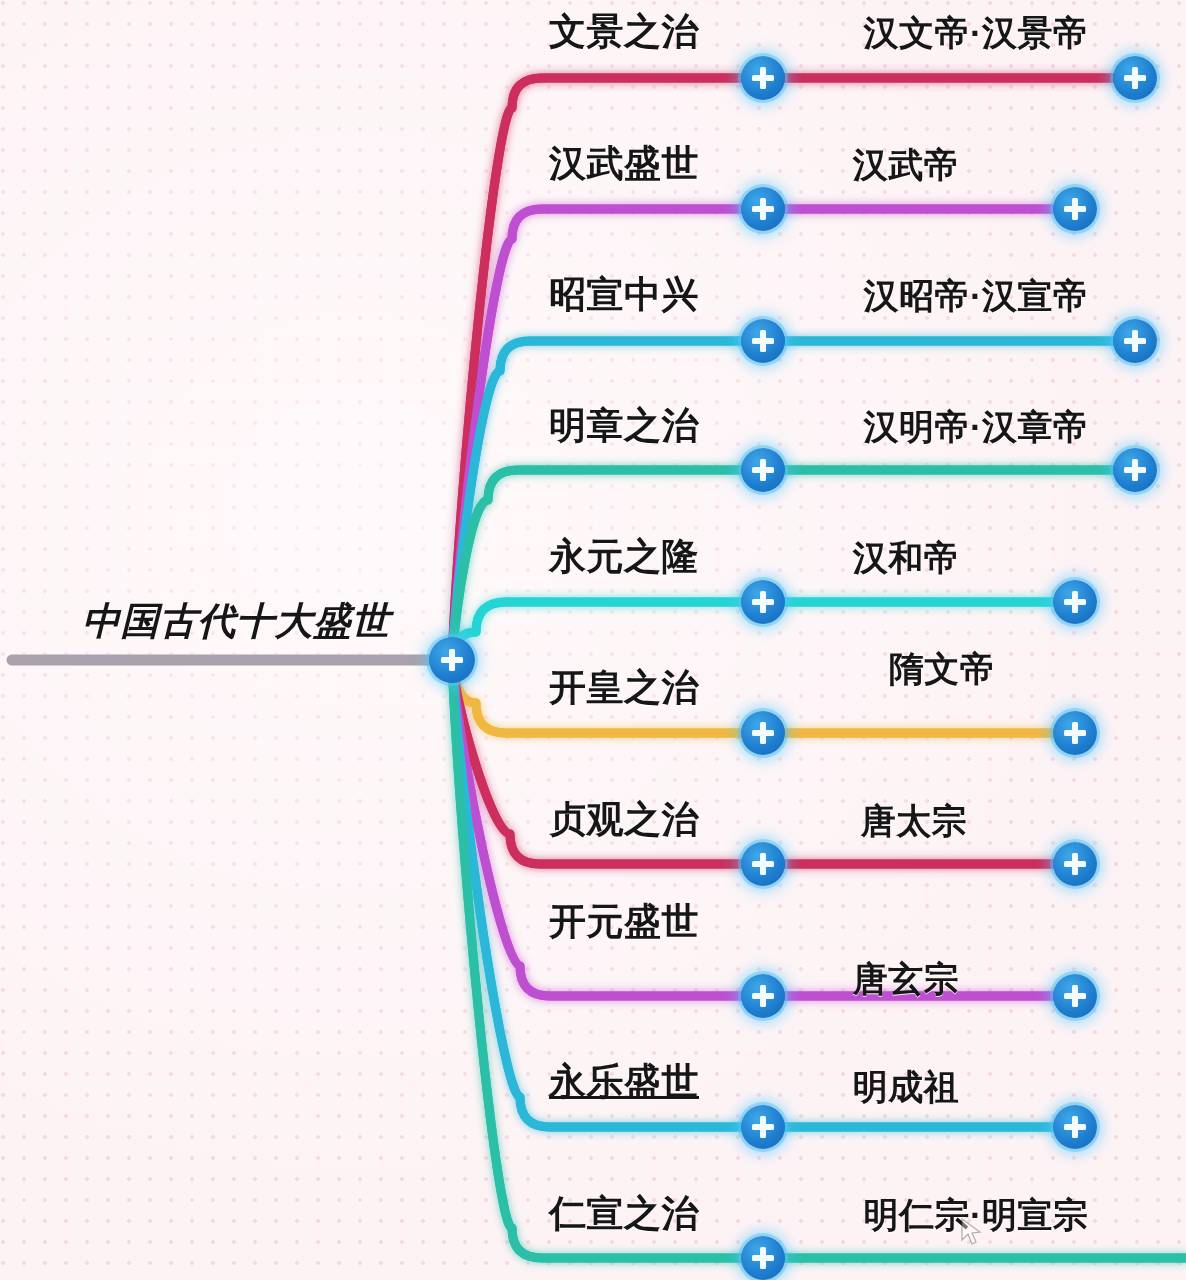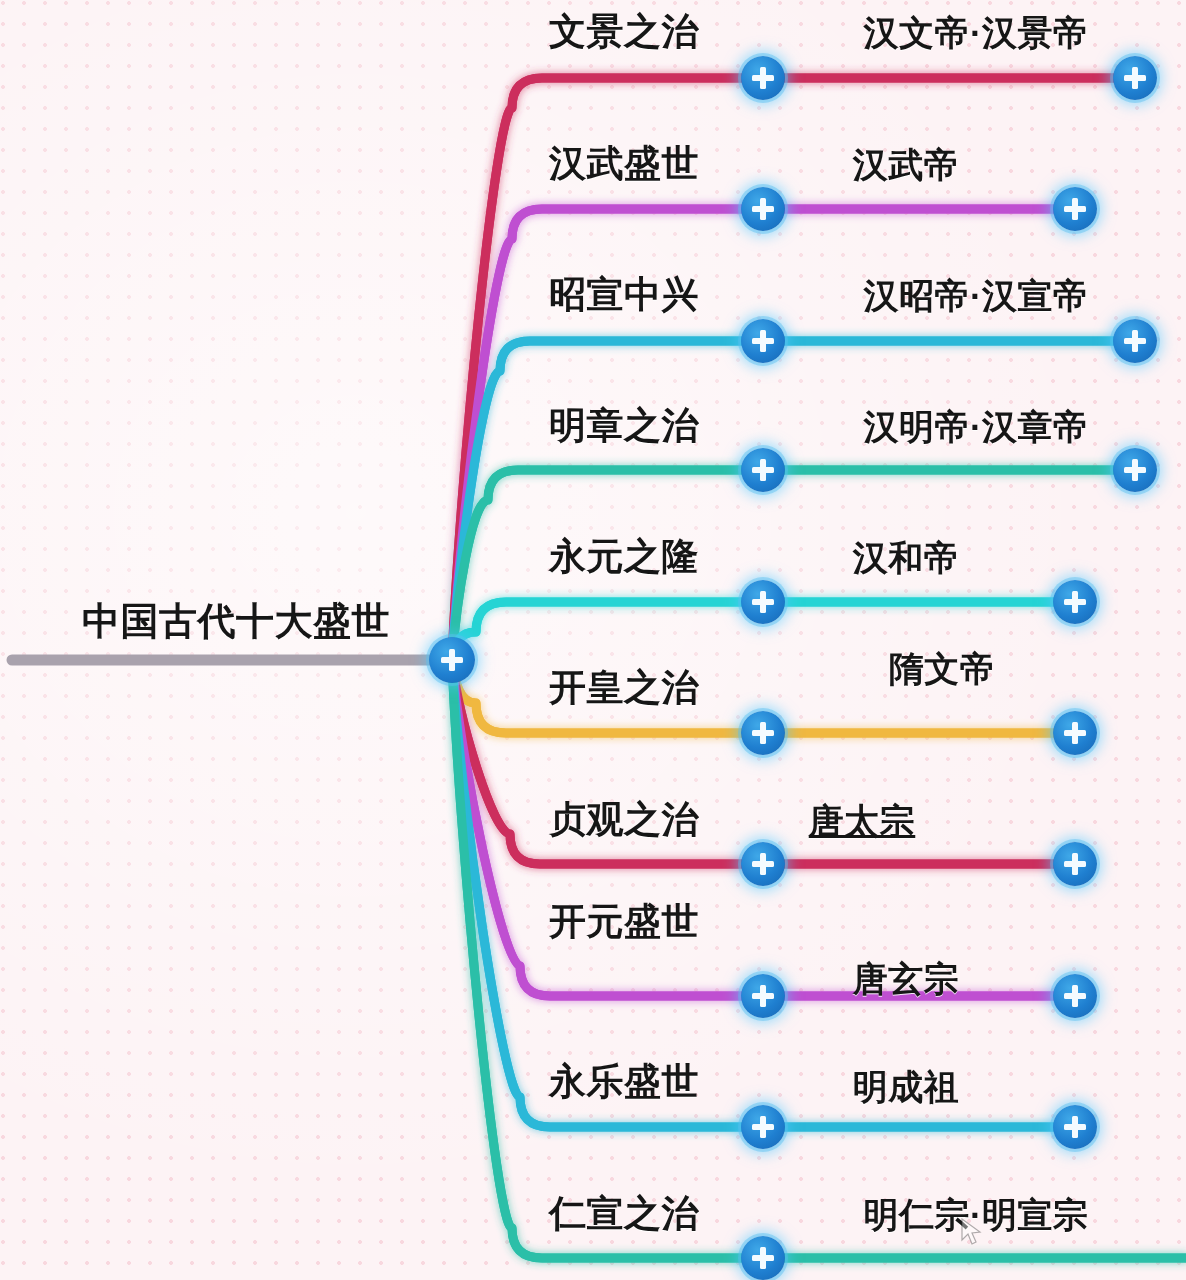--- a/index.html
+++ b/index.html
@@ -49,20 +49,21 @@
   }
   .leaf-label {
     font-size: 35px;
     line-height: 1;
     transform: translate(-50%, -100%);
   }
   .root-label {
     font-size: 38px;
     line-height: 1;
     transform: translate(-50%, -100%);
+    font-style: italic;
   }
   .node {
     position: absolute;
     width: 44px;
     height: 44px;
     margin-left: -22px;
     margin-top: -22px;
     border-radius: 50%;
     background: radial-gradient(circle at 38% 32%, #3fa8e8 0%, #1f7fd0 55%, #1667b4 100%);
     box-shadow:
@@ -163,28 +164,28 @@
       <div class="node" style="left: 1135px; top: 470px;"></div>
       <div class="label branch-label" style="left: 624px; top: 575px;">永元之隆</div>
       <div class="label leaf-label" style="left: 906px; top: 575px;">汉和帝</div>
       <div class="node" style="left: 763px; top: 602px;"></div>
       <div class="node" style="left: 1075px; top: 602px;"></div>
       <div class="label branch-label" style="left: 624px; top: 706px;">开皇之治</div>
       <div class="label leaf-label" style="left: 906px; top: 686px; margin-left: 36px;">隋文帝</div>
       <div class="node" style="left: 763px; top: 733px;"></div>
       <div class="node" style="left: 1075px; top: 733px;"></div>
       <div class="label branch-label" style="left: 624px; top: 838px;">贞观之治</div>
-      <div class="label leaf-label" style="left: 862px; top: 838px; text-decoration: underline;">唐太宗</div>
+      <div class="label leaf-label" style="left: 914px; top: 838px;">唐太宗</div>
       <div class="node" style="left: 763px; top: 864px;"></div>
       <div class="node" style="left: 1075px; top: 864px;"></div>
       <div class="label branch-label" style="left: 624px; top: 940px;">开元盛世</div>
       <div class="label leaf-label" style="left: 906px; top: 968px; margin-top: 28px;">唐玄宗</div>
       <div class="node" style="left: 763px; top: 996px;"></div>
       <div class="node" style="left: 1075px; top: 996px;"></div>
-      <div class="label branch-label" style="left: 624px; top: 1100px;">永乐盛世</div>
+      <div class="label branch-label" style="left: 624px; top: 1100px; text-decoration: underline;">永乐盛世</div>
       <div class="label leaf-label" style="left: 906px; top: 1104px;">明成祖</div>
       <div class="node" style="left: 763px; top: 1127px;"></div>
       <div class="node" style="left: 1075px; top: 1127px;"></div>
       <div class="label branch-label" style="left: 624px; top: 1232px;">仁宣之治</div>
       <div class="label leaf-label" style="left: 976px; top: 1232px;">明仁宗·明宣宗</div>
       <div class="node" style="left: 763px; top: 1258px;"></div>
       <div class="node root-node" style="left: 452px; top: 660px;"></div>
       <div class="cursor-mark" style="left: 960px; top: 1218px;"><svg viewBox="0 0 26 30" width="26" height="30">
           <path d="M2 1 L2 22 L8 16 L12 26 L16 24 L12 15 L20 14 Z" fill="rgba(255,255,255,0.55)" stroke="rgba(60,60,60,0.55)" stroke-width="1.2"></path>
         </svg></div>

